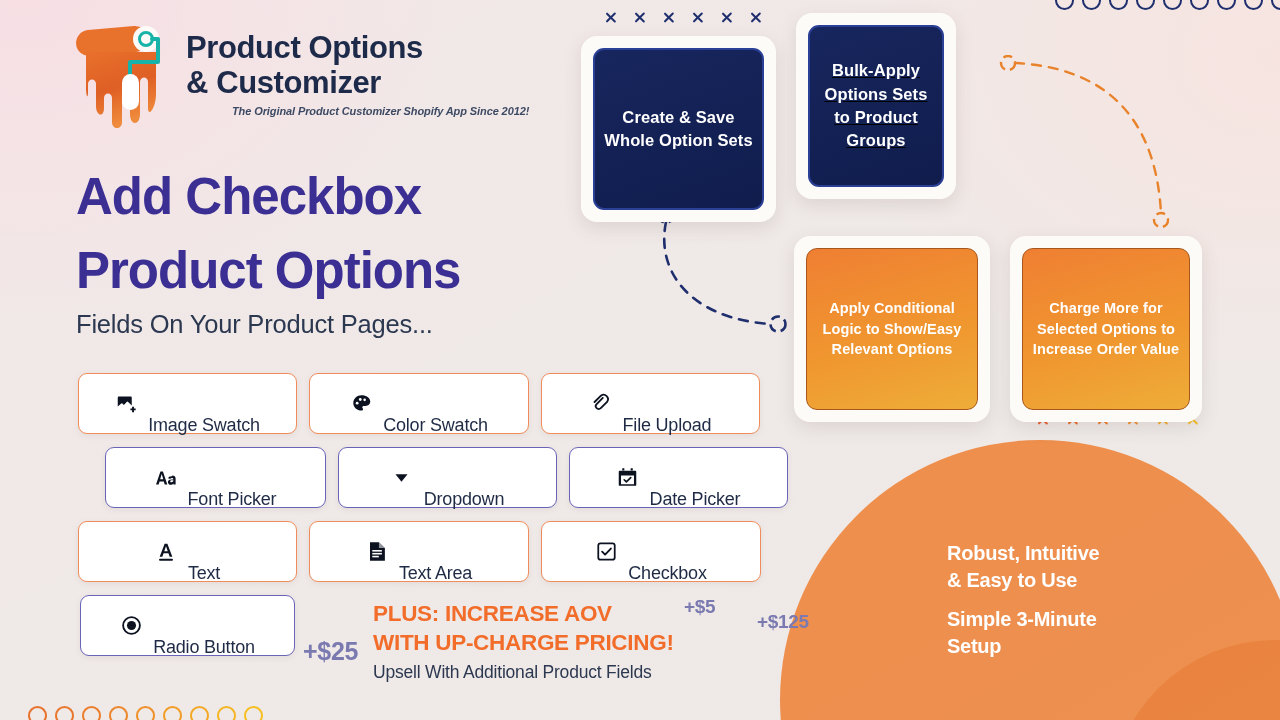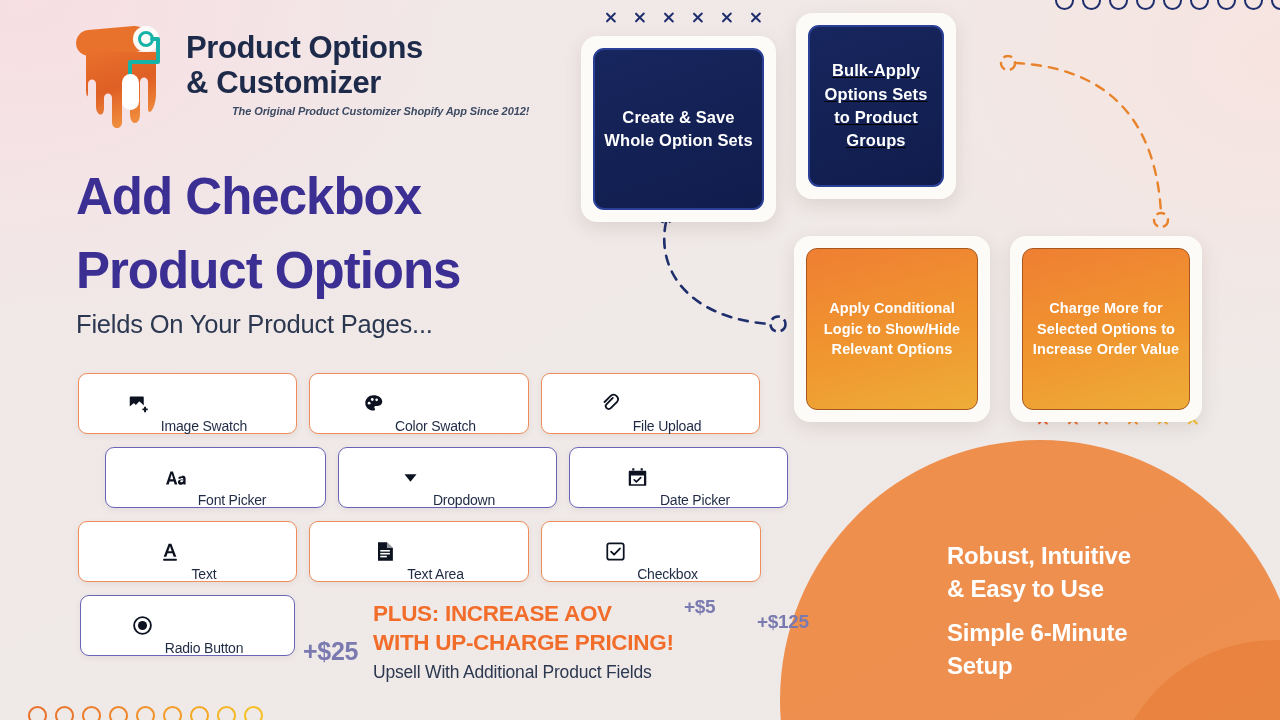--- a/index.html
+++ b/index.html
@@ -160,21 +160,21 @@
     display: flex;
     align-items: center;
     justify-content: center;
     gap: 11px;
     padding: 0 20px;
     box-shadow: 0 2px 6px rgba(100,80,70,.08);
   }
   .chip.bd-orange { border: 1.4px solid #ef8c5a; }
   .chip.bd-purple { border: 1.4px solid #6a64b8; }
   .chip .chip-label {
-    font-size: 14px;
+    font-size: 18px;
     color: #1f2a44;
     white-space: nowrap;
     letter-spacing: -.2px;
     margin-top: 44px;
   }
   .chip .chip-ico {
     width: 22px; height: 22px;
     display: flex; align-items: center; justify-content: center;
     flex: 0 0 auto;
   }
@@ -216,21 +216,21 @@
     letter-spacing: -.3px;
   }
   #price-5   { left: 684px; top: 596px; font-size: 19px; }
   #price-125 { left: 757px; top: 611px; font-size: 19px; }
   #price-25  { left: 303px; top: 637px; font-size: 25px; }
 
   
   #claim { position: absolute; left: 947px; top: 540px; width: 300px; }
   .claim-line {
     font-weight: bold;
-    font-size: 24px;
+    font-size: 20px;
     line-height: 1.37;
     color: #ffffff;
     letter-spacing: -.25px;
   }
   .claim-gap { height: 11px; }
 </style>
 </head>
 <body>
 
 <div id="stage">
@@ -297,21 +297,21 @@
   </div>
 
   <div class="card-shell card-navy" id="card-2">
     <div class="card-inner">
       <p>Bulk-Apply Options Sets to Product Groups</p>
     </div>
   </div>
 
   <div class="card-shell card-orange" id="card-3">
     <div class="card-inner">
-      <p>Apply Conditional Logic to Show/Hide Relevant  Options</p>
+      <p>Apply Conditional Logic to Show/Easy Relevant  Options</p>
     </div>
   </div>
 
   <div class="card-shell card-orange" id="card-4">
     <div class="card-inner">
       <p>Charge More for Selected  Options to Increase Order Value</p>
     </div>
   </div>
 
   <div id="brand">
@@ -476,17 +476,17 @@
     <div id="promo-sub">Upsell With Additional Product Fields</div>
   </div>
   <div class="price-badge" id="price-5">+$5</div>
   <div class="price-badge" id="price-125">+$125</div>
   <div class="price-badge" id="price-25">+$25</div>
 
   <div id="claim">
     <div class="claim-line">Robust, Intuitive</div>
     <div class="claim-line">&amp; Easy to Use</div>
     <div class="claim-gap"></div>
-    <div class="claim-line">Simple 6-Minute</div>
+    <div class="claim-line">Simple 3-Minute</div>
     <div class="claim-line">Setup</div>
   </div>
 
 </div>
 
 </body></html>

